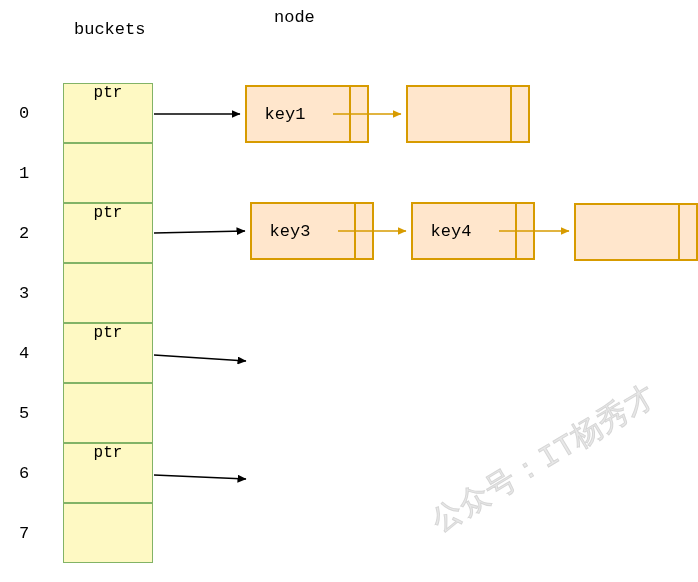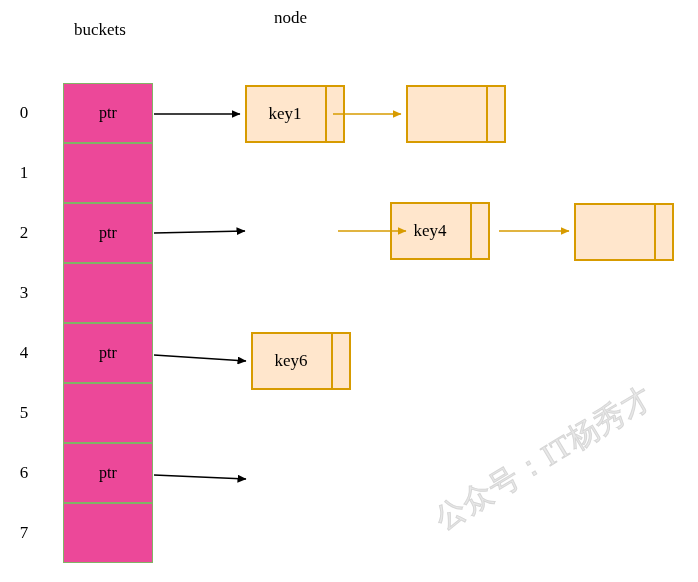--- a/index.html
+++ b/index.html
@@ -2,58 +2,57 @@
 <html><head>
 <meta charset="utf-8">
 <style>
   html, body { margin: 0; padding: 0; background: #ffffff; }
   .canvas {
     position: relative;
     width: 698px;
     height: 582px;
     background: #ffffff;
     overflow: hidden;
-    font-family: Liberation Serif, serif;
+    font-family: Liberation Mono, monospace;
     color: #000000;
   }
   .col-header {
     position: absolute;
     font-size: 17px;
     color: #000000;
     white-space: nowrap;
   }
   .hdr-buckets { left: 74px; top: 20px; }
   .hdr-node   { left: 274px; top: 8px; }
 
   .bucket-cell {
     position: absolute;
     left: 63px;
     width: 90px;
     height: 60px;
     box-sizing: border-box;
-    background: #ec4899;
+    background: #fef9c3;
     border: 1px solid #82b366;
     display: flex;
-    align-items: center;
     justify-content: center;
     font-size: 16px;
   }
   .bucket-index {
     position: absolute;
     left: 8px;
     width: 32px;
     height: 60px;
     display: flex;
     align-items: center;
     justify-content: center;
     font-size: 17px;
   }
   .node-box {
     position: absolute;
-    width: 100px;
+    width: 124px;
     height: 58px;
     box-sizing: border-box;
     background: #ffe6cc;
     border: 2px solid #d79b00;
   }
   .node-label {
     position: absolute;
     left: 0; top: 0;
     width: 76px; height: 100%;
     display: flex;
@@ -133,29 +132,29 @@
       <span></span>
     </div>
 
   <div class="node-box" style="left:245px;top:85px">
     <span class="node-label">key1</span>
     <span class="node-ptr-slot"></span>
   </div>
   <div class="node-box" style="left:406px;top:85px">
     <span class="node-ptr-slot"></span>
   </div>
-  <div class="node-box" style="left:390px;top:202px">
+  <div class="node-box" style="left:250px;top:202px">
+    <span class="node-label">key3</span>
+    <span class="node-ptr-slot"></span>
+  </div>
+  <div class="node-box" style="left:411px;top:202px">
     <span class="node-label">key4</span>
     <span class="node-ptr-slot"></span>
   </div>
   <div class="node-box" style="left:574px;top:203px">
-    <span class="node-ptr-slot"></span>
-  </div>
-  <div class="node-box" style="left:251px;top:332px">
-    <span class="node-label">key6</span>
     <span class="node-ptr-slot"></span>
   </div>
 
   <svg class="arrows" viewBox="0 0 698 582">
     <defs>
       <marker id="arrow-black" markerWidth="10" markerHeight="8" refX="8.5" refY="4" orient="auto" markerUnits="userSpaceOnUse">
         <path d="M0,0 L9,4 L0,8 z" fill="#000000"></path>
       </marker>
       <marker id="arrow-orange" markerWidth="10" markerHeight="8" refX="8.5" refY="4" orient="auto" markerUnits="userSpaceOnUse">
         <path d="M0,0 L9,4 L0,8 z" fill="#d79b00"></path>

